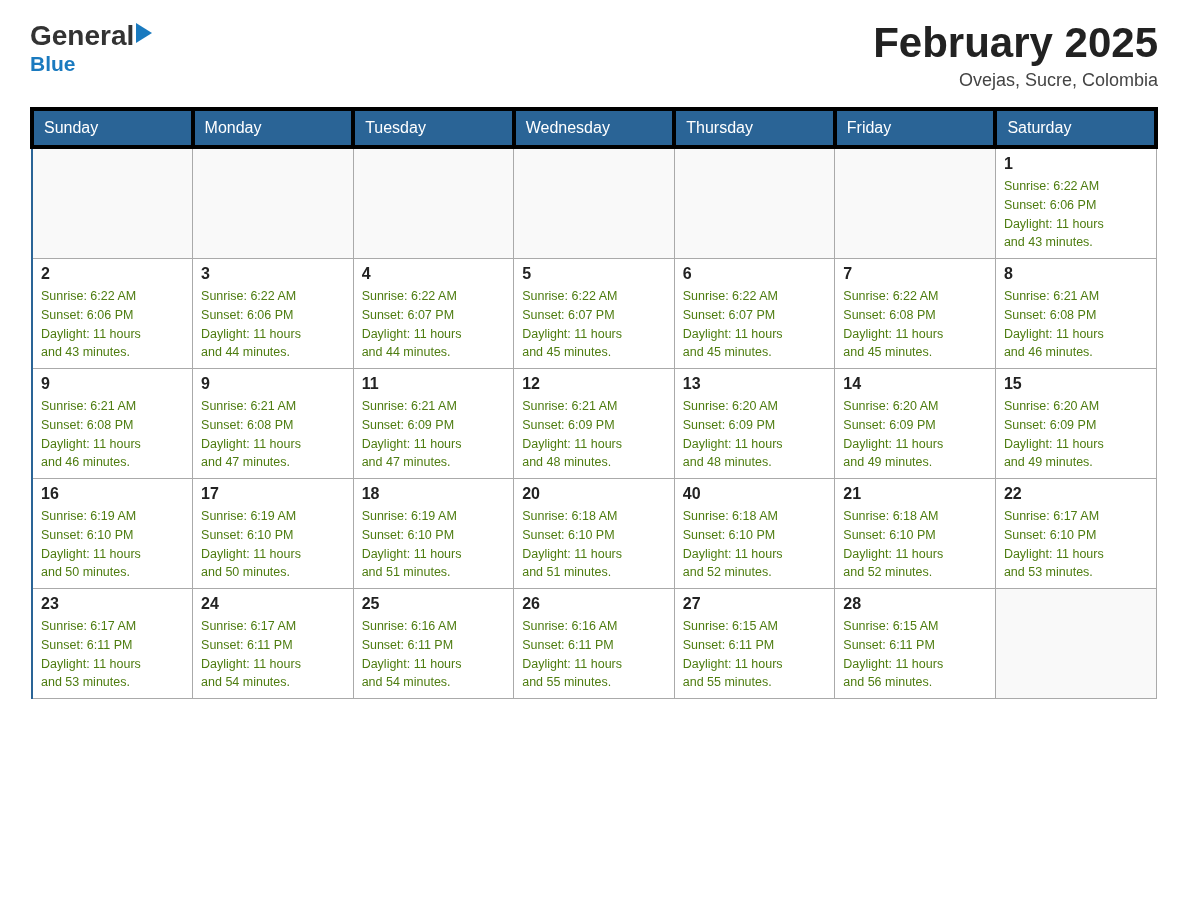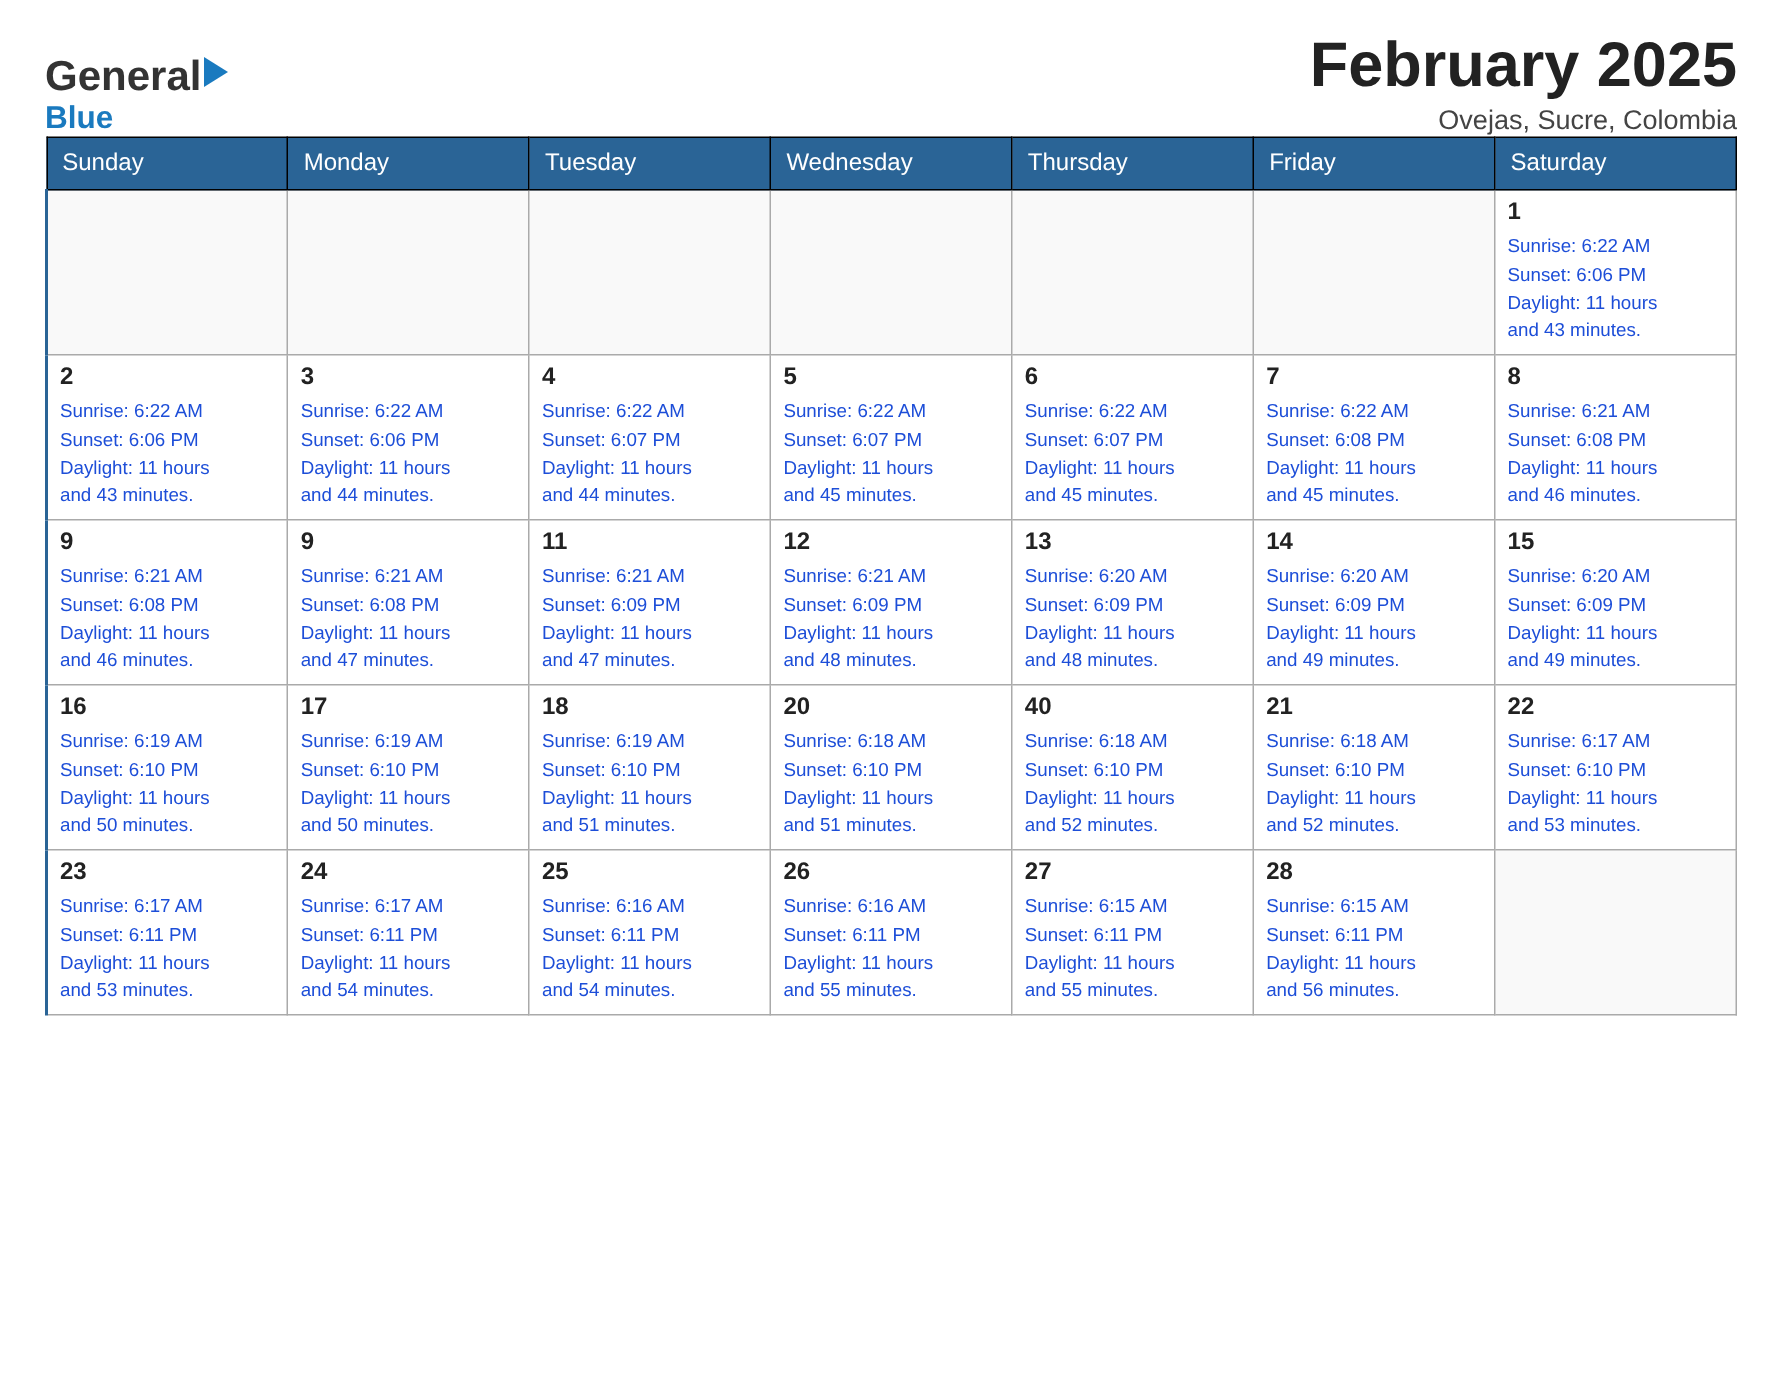--- a/index.html
+++ b/index.html
@@ -7,21 +7,22 @@
       font-family: Arial, sans-serif;
       background: #fff;
       color: #333;
       width: 1188px;
       min-height: 918px;
       padding: 20px 30px;
     }
     .header-area {
       display: flex;
       justify-content: space-between;
-      align-items: flex-end;
+      align-items: flex-start;
+      margin-bottom: 16px;
     }
     .logo {
       display: flex;
       flex-direction: column;
       align-items: flex-start;
     }
     .logo-line {
       display: flex;
       align-items: center;
     }
@@ -44,21 +45,21 @@
       border-collapse: collapse;
       table-layout: fixed;
     }
     .calendar-table th {
       background-color: #2a6496;
       color: #fff;
       font-size: 16px;
       font-weight: normal;
       padding: 8px 10px;
       text-align: left;
-      border: 1px solid #000000;
+      border: 4px solid #000000;
     }
     .calendar-table td {
       border: 1px solid #aaa;
       vertical-align: top;
       padding: 6px 8px;
       font-size: 13px;
       color: #333;
       height: 110px;
       background: #fff;
     }
@@ -66,21 +67,21 @@
       background: #f9f9f9;
     }
     .day-number {
       font-size: 16px;
       font-weight: bold;
       color: #222;
       margin-bottom: 4px;
     }
     .day-info {
       font-size: 12.5px;
-      color: #1d4ed8;
+      color: #4d7c0f;
       line-height: 1.5;
     }
     .week-row td:first-child {
       border-left: 2px solid #2a6496;
     }
   </style>
 </head>
 <body>
 
 <div class="header-area">

